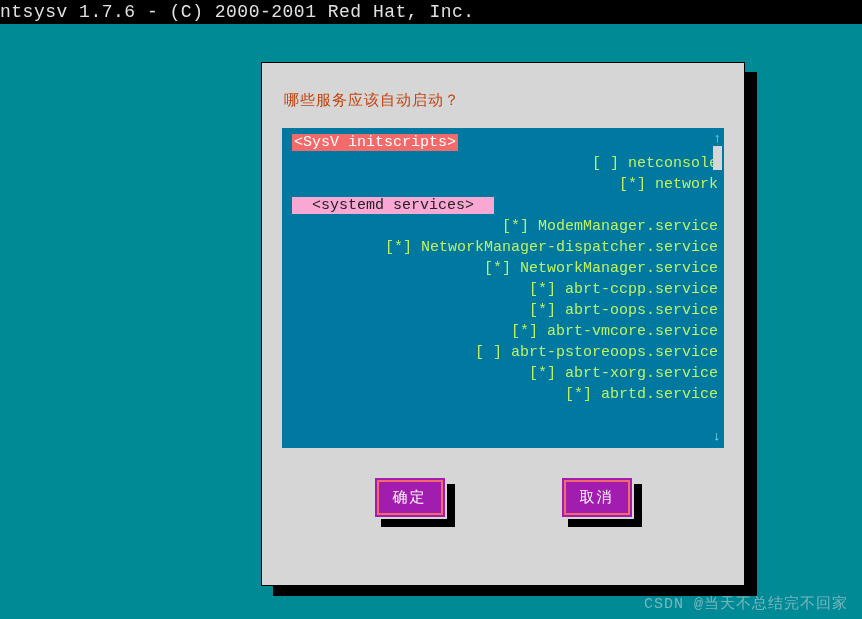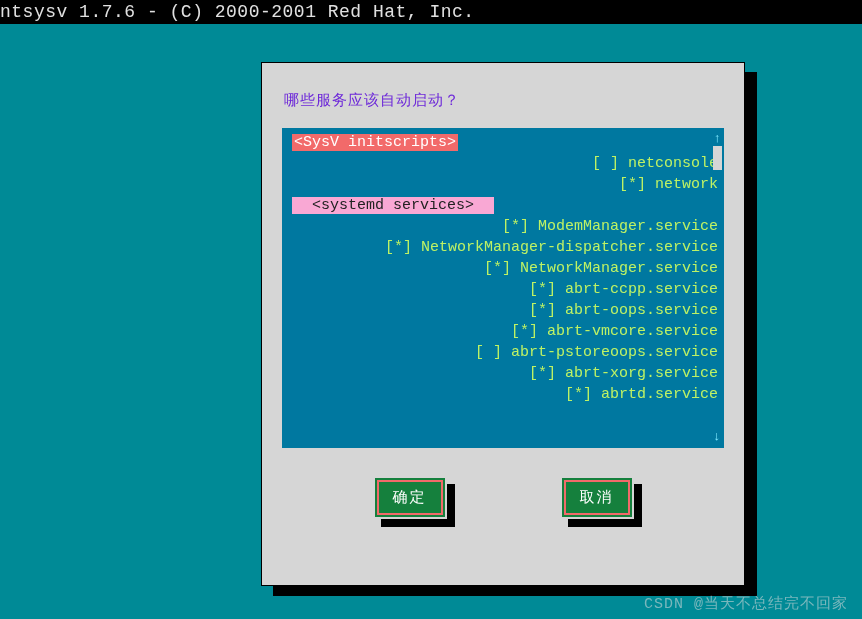--- a/index.html
+++ b/index.html
@@ -31,21 +31,21 @@
       position: absolute;
       top: 62px;
       left: 261px;
       width: 484px;
       height: 524px;
       background: #d6d6d6;
       border: 1px solid #000;
       padding: 18px 14px 14px 14px;
     }
     .dialog-prompt {
-      color: #6d28d9;
+      color: #c2410c;
       font-size: 15px;
       margin: 10px 0 18px 8px;
       letter-spacing: 1px;
     }
     .list-box {
       background: #0078a0;
       margin: 0 6px;
       padding: 4px 6px 4px 10px;
       position: relative;
       height: 320px;
@@ -103,21 +103,21 @@
     .btn-shadow {
       position: absolute;
       top: 8px;
       left: 8px;
       width: 100%;
       height: 100%;
       background: #000;
     }
     .btn {
       position: relative;
-      background: #15803d;
+      background: #a21caf;
       border: 2px solid #d6d6d6;
       outline: 2px solid #f26a6a;
       outline-offset: -6px;
       color: #fff;
       padding: 10px 18px;
       font-family: inherit;
       font-size: 15px;
       letter-spacing: 2px;
       cursor: pointer;
     }

